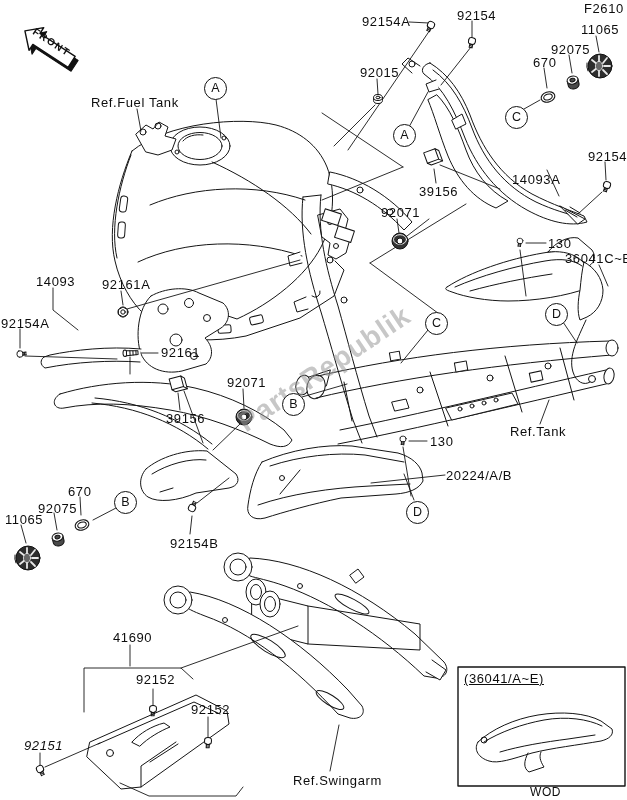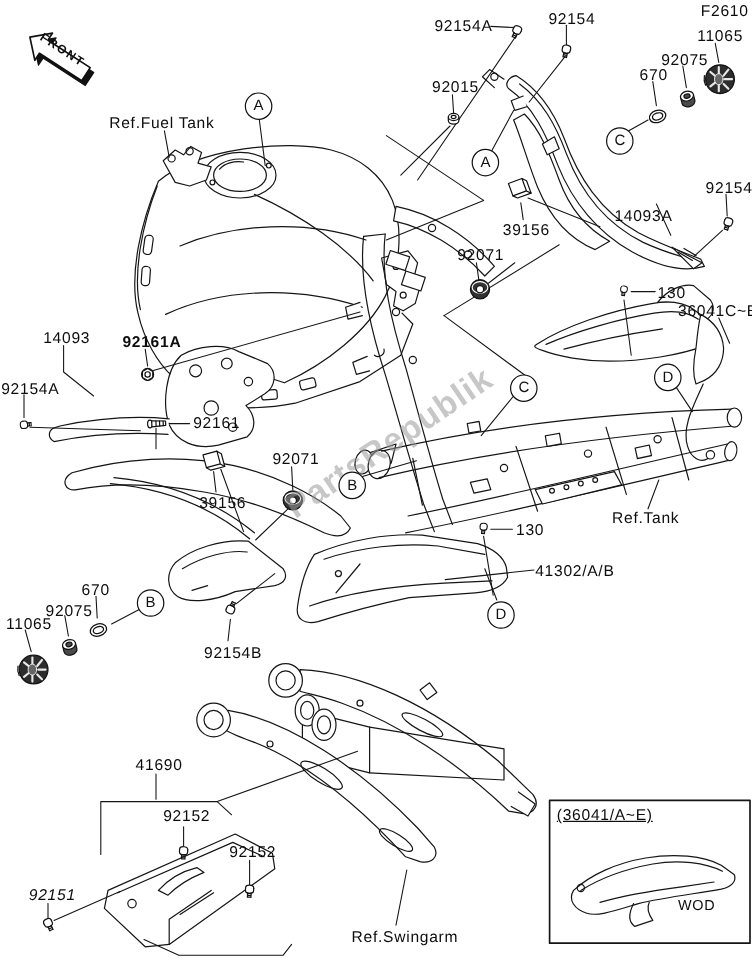--- a/index.html
+++ b/index.html
@@ -341,38 +341,38 @@
 <div class="lbl" style="left:360px;top:66px;">92015</div>
 <div class="lbl" style="left:91px;top:96px;">Ref.Fuel Tank</div>
 <div class="lbl" style="left:512px;top:157px;margin-top:16px;">14093A</div>
 <div class="lbl" style="left:588px;top:150px;">92154B</div>
 <div class="lbl" style="left:419px;top:185px;">39156</div>
 <div class="lbl" style="left:381px;top:206px;">92071</div>
 <div class="lbl" style="left:548px;top:237px;">130</div>
 <div class="lbl" style="left:565px;top:252px;">36041C~E</div>
 <div class="lbl" style="left:36px;top:275px;text-align:right;">14093</div>
 <div class="lbl" style="left:1px;top:317px;">92154A</div>
-<div class="lbl" style="left:102px;top:278px;font-weight:bold;">92161A</div>
+<div class="lbl" style="left:102px;top:278px;">92161A</div>
 <div class="lbl" style="left:161px;top:346px;">92161</div>
 <div class="lbl" style="left:227px;top:376px;">92071</div>
 <div class="lbl" style="left:166px;top:412px;">39156</div>
 <div class="lbl" style="left:510px;top:425px;">Ref.Tank</div>
 <div class="lbl" style="left:430px;top:435px;">130</div>
-<div class="lbl" style="left:446px;top:469px;">41302/A/B</div>
+<div class="lbl" style="left:446px;top:469px;">20224/A/B</div>
 <div class="lbl" style="left:68px;top:485px;">670</div>
 <div class="lbl" style="left:38px;top:502px;">92075</div>
 <div class="lbl" style="left:5px;top:513px;">11065</div>
 <div class="lbl" style="left:170px;top:537px;">92154B</div>
 <div class="lbl" style="left:113px;top:631px;">41690</div>
 <div class="lbl" style="left:136px;top:673px;">92152</div>
 <div class="lbl" style="left:191px;top:703px;">92152</div>
 <div class="lbl" style="left:24px;top:739px;font-style:italic;">92151</div>
 <div class="lbl" style="left:293px;top:774px;">Ref.Swingarm</div>
 <div class="lbl" style="left:464px;top:672px;text-decoration:underline;">(36041/A~E)</div>
-<div class="lbl small" style="left:530px;top:748px;margin-left:35px;">WOD</div>
+<div class="lbl small" style="left:530px;top:786px;">WOD</div>
 
 <div class="callout" style="left:204px;top:77px;">A</div>
 <div class="callout" style="left:393px;top:124px;">A</div>
 <div class="callout" style="left:505px;top:106px;">C</div>
 <div class="callout" style="left:425px;top:312px;">C</div>
 <div class="callout" style="left:282px;top:393px;">B</div>
 <div class="callout" style="left:114px;top:491px;">B</div>
 <div class="callout" style="left:545px;top:303px;">D</div>
 <div class="callout" style="left:406px;top:501px;">D</div>
 

